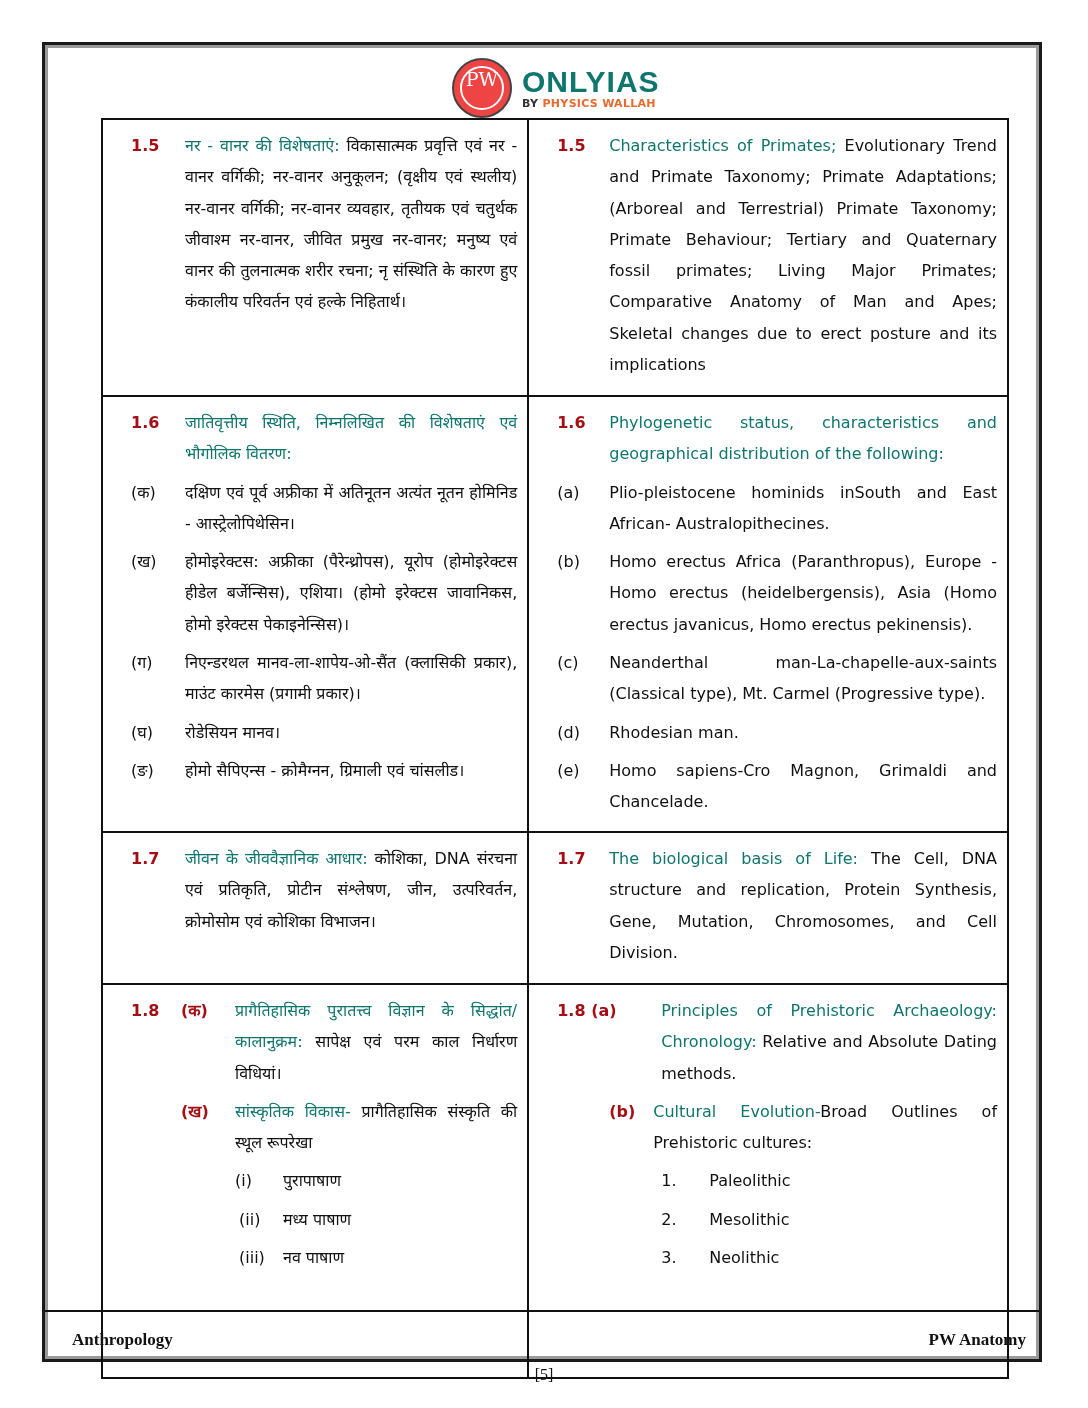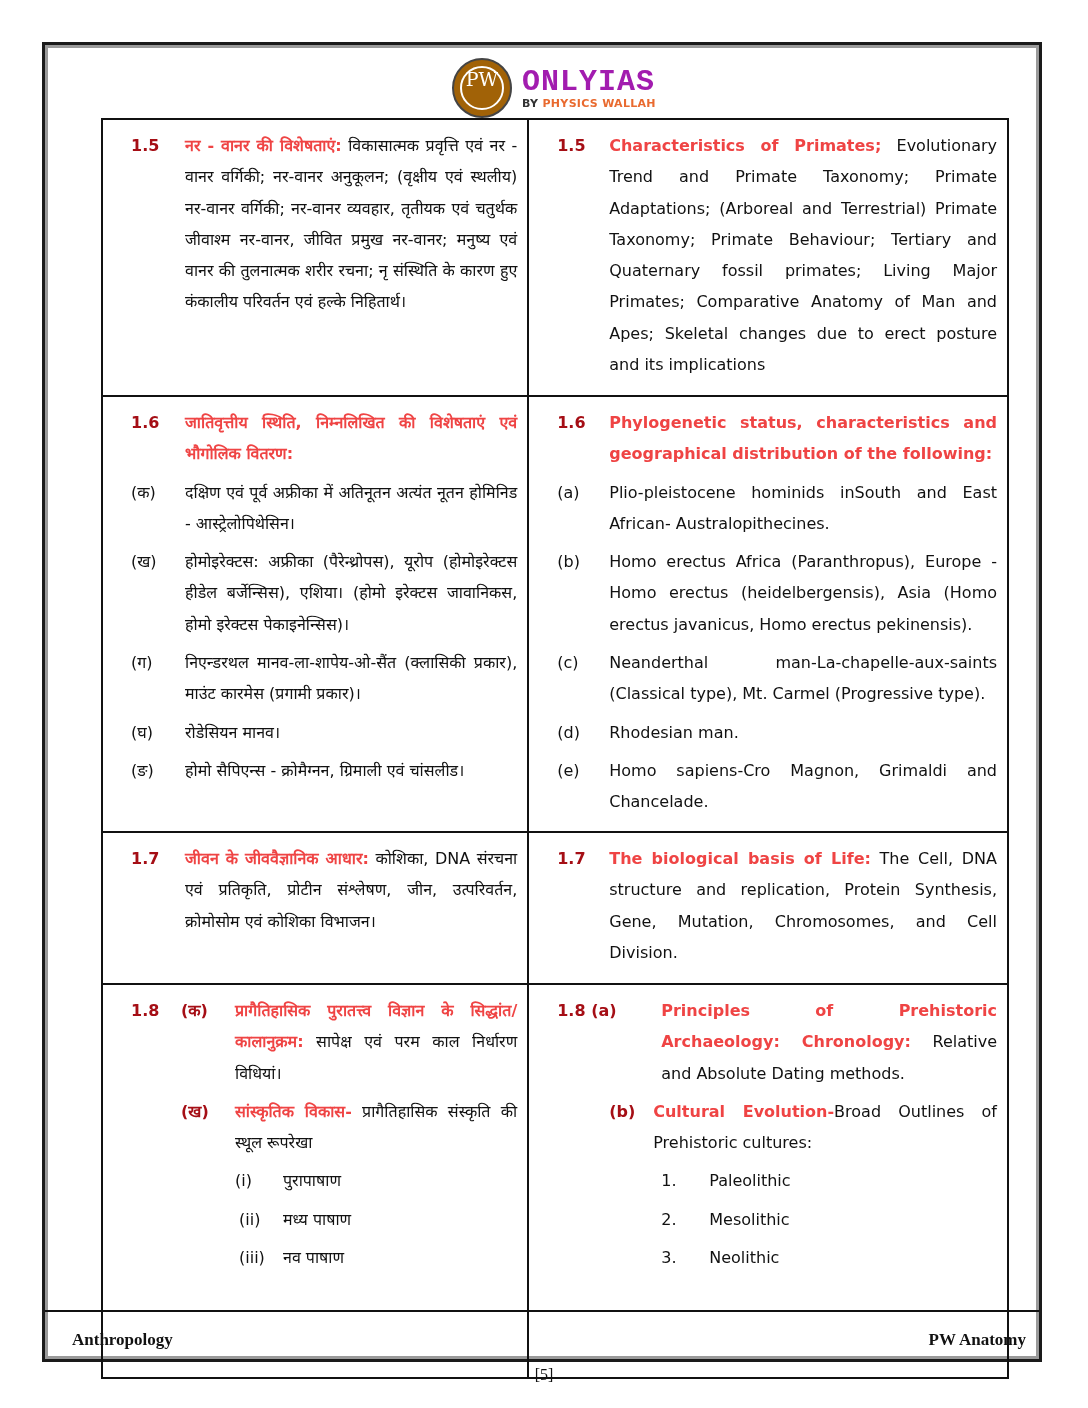--- a/index.html
+++ b/index.html
@@ -3,37 +3,37 @@
   <meta charset="utf-8">
   <style>
     html, body { margin:0; padding:0; background:#ffffff; }
     body { width:1088px; height:1408px; position:relative; overflow:hidden; font-family:"DejaVu Sans", sans-serif; color:#111; }
     .page-frame {
       position:absolute; left:42px; top:42px; width:1000px; height:1320px;
       border:3px solid #1a1a1a; box-shadow: inset 3px 3px 0 #9a9a9a, inset -3px -3px 0 #9a9a9a;
       box-sizing:border-box;
     }
     .logo { position:absolute; left:452px; top:58px; display:flex; align-items:center; gap:10px; }
-    .pw-circle { width:56px; height:56px; border-radius:50%; background:#a16207; border:2px solid #444; position:relative; }
+    .pw-circle { width:56px; height:56px; border-radius:50%; background:#ef4444; border:2px solid #444; position:relative; }
     .pw-circle .inner { position:absolute; left:6px; top:6px; width:44px; height:44px; border-radius:50%; border:2px solid #fff; box-sizing:border-box; color:#fff; font-family:"DejaVu Serif", serif; font-size:19px; line-height:17px; text-align:center; padding-top:3px; }
-    .brand-top { font-family:Liberation Mono, monospace; font-weight:bold; font-size:30px; letter-spacing:1px; color:#a21caf; line-height:30px; }
+    .brand-top { font-family:Liberation Sans, sans-serif; font-weight:bold; font-size:30px; letter-spacing:1px; color:#0f766e; line-height:30px; }
     .brand-bot { font-family:"DejaVu Sans", sans-serif; font-weight:bold; font-size:11px; color:#333; letter-spacing:0.3px; }
     .brand-bot .orange { color:#e96a2f; }
 
     .syllabus-table { position:absolute; left:101px; top:118px; width:908px; border-collapse:collapse; }
     .syllabus-table td { border:2px solid #111; vertical-align:top; padding:0; }
     .col-left { width:427px; }
     .col-right { width:481px; }
     .cell { padding:10px 10px 12px 28px; font-size:17px; line-height:31.3px; }
     .row { display:flex; }
     .num { flex:0 0 auto; color:#a50e15; font-weight:bold; }
     .num-left { width:54px; }
     .num-right { width:52px; }
     .txt { flex:1; text-align:justify; }
-    .hi { color:#ef4444; font-weight:bold; }
+    .hi { color:#0f766e; font-weight:normal; }
     .sub { display:flex; margin-top:7px; }
     .sub .lbl { width:54px; flex:0 0 auto; }
     .sub-r .lbl { width:52px; }
     .hindi { font-family:"DejaVu Sans", sans-serif; font-size:16px; }
     .eng { font-family:"DejaVu Sans", sans-serif; font-size:16px; }
     .list-item { display:flex; margin-top:7px; }
     .footer-line { position:absolute; left:45px; top:1310px; width:994px; height:2px; background:#111; }
     .footer-left { position:absolute; left:72px; top:1330px; font-family:"Liberation Serif", serif; font-weight:bold; font-size:17px; }
     .footer-right { position:absolute; right:62px; top:1330px; font-family:"Liberation Serif", serif; font-weight:bold; font-size:17px; }
     .page-num { position:absolute; left:0; width:1088px; top:1366px; text-align:center; font-family:"Liberation Serif", serif; font-size:16px; }

